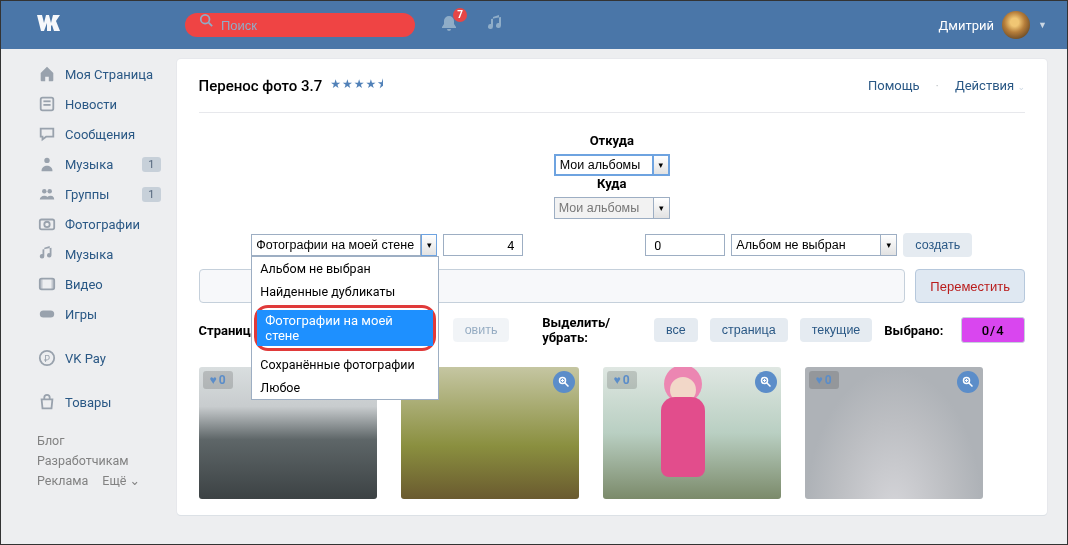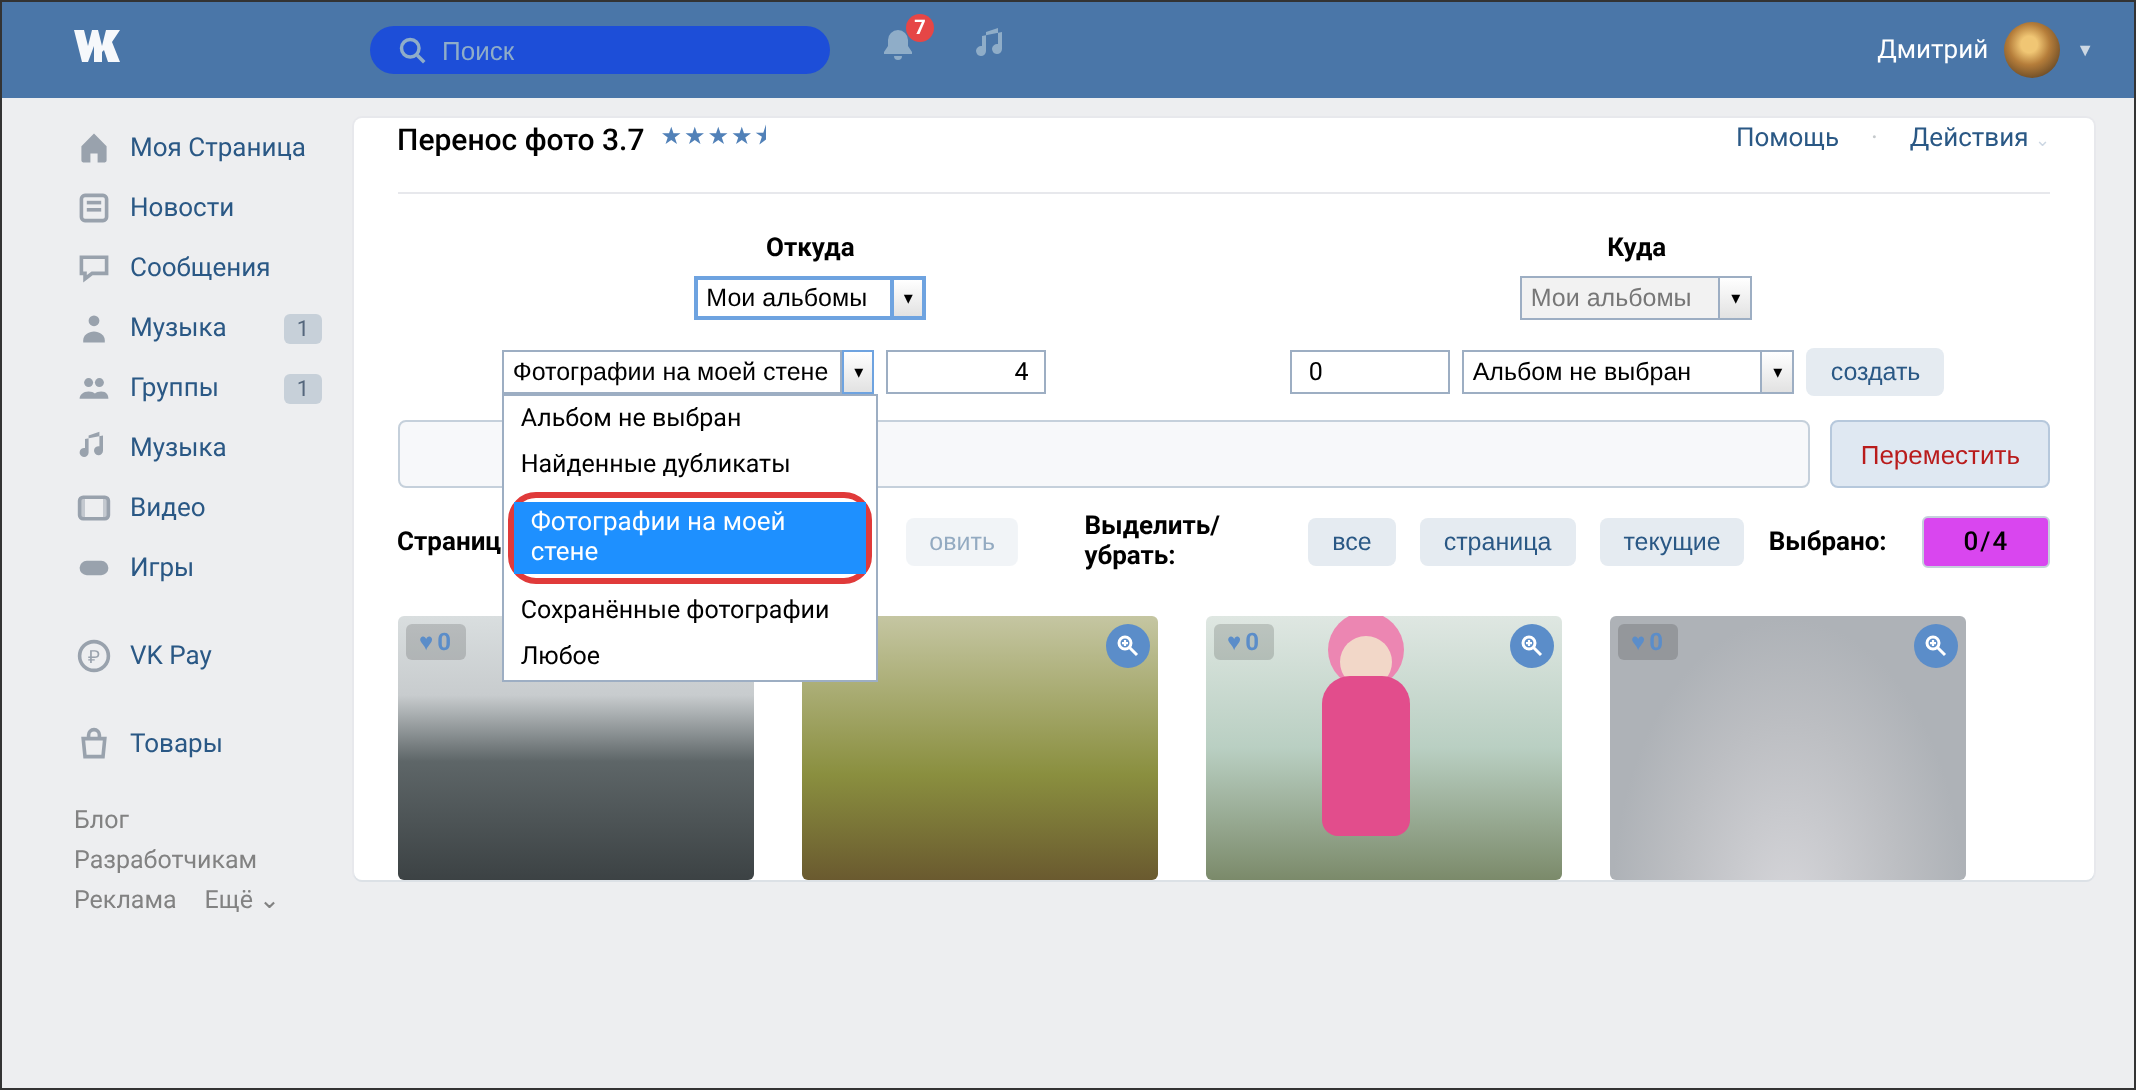--- a/index.html
+++ b/index.html
@@ -1,44 +1,44 @@
 <!DOCTYPE html>
 <html><head>
 <meta charset="utf-8">
 <style>
   * { box-sizing: border-box; margin: 0; padding: 0; }
   body { font-family: -apple-system, BlinkMacSystemFont, "Segoe UI", Roboto, Helvetica, Arial, sans-serif; font-size: 13px; background: #edeef0; color: #000; width: 1068px; height: 545px; overflow: hidden; border: 1px solid #333; position: relative; }
   .header { background: #4a76a8; height: 48px; display: flex; align-items: center; padding: 0 20px 0 36px; color: #fff; }
   .vk-logo { font-weight: 800; font-size: 20px; letter-spacing: -2px; margin-right: 120px; color: #fff; font-style: italic; }
-  .search-box { background: #1d4ed8; border-radius: 16px; height: 24px; width: 230px; display: flex; align-items: center; padding: 0 14px; color: #8fadc8; }
+  .search-box { background: #ef4444; border-radius: 16px; height: 24px; width: 230px; display: flex; padding: 0 14px; color: #8fadc8; }
   .search-box svg { margin-right: 8px; }
   .search-box input { background: transparent; border: none; color: #fff; outline: none; font-size: 13px; }
   .search-box input::placeholder { color: #8fadc8; }
   .header-icons { display: flex; align-items: center; margin-left: 24px; gap: 28px; }
   .bell-wrap { position: relative; }
   .bell-badge { position: absolute; top: -6px; right: -8px; background: #e64646; color: #fff; font-size: 10px; font-weight: bold; border-radius: 8px; min-width: 14px; height: 14px; display: flex; align-items: center; justify-content: center; padding: 0 3px; }
   .header-right { margin-left: auto; display: flex; align-items: center; gap: 8px; font-size: 13px; }
   .avatar-h { width: 28px; height: 28px; border-radius: 50%; background: radial-gradient(circle at 45% 40%, #f0c674 18%, #b57d3a 45%, #3a2a1a 100%); }
   .chev-d { font-size: 9px; color: #ccd7e3; }
   .layout { display: flex; gap: 16px; padding: 10px 20px 0 36px; }
   .sidebar { width: 158px; font-size: 13px; }
   .nav-list { list-style: none; padding: 0; margin: 0 0 14px 0; }
   .nav-item { display: flex; align-items: center; height: 30px; color: #2a5885; cursor: pointer; border-radius: 4px; position: relative; }
   .nav-item .icon { width: 20px; height: 20px; display: inline-flex; align-items: center; justify-content: center; margin-right: 8px; color: #99a2ad; }
   .nav-item .badge { background: #c7d0d9; color: #55677d; font-size: 11px; border-radius: 3px; padding: 1px 6px; margin-left: auto; }
   .side-links { display: flex; flex-wrap: wrap; gap: 0 14px; color: #828282; font-size: 12.5px; line-height: 1.6; text-align: center; }
   .side-links span { cursor: pointer; }
   .main { flex: 1; }
-  .app-card { background: #fff; border-radius: 4px; padding: 0 22px; box-shadow: 0 1px 0 0 #dce1e6, 0 0 0 1px #e7e8ec; }
+  .app-card { background: #fff; border-radius: 4px; padding: 16px 22px; box-shadow: 0 1px 0 0 #dce1e6, 0 0 0 1px #e7e8ec; }
   .app-head { display: flex; align-items: center; padding-bottom: 16px; border-bottom: 1px solid #e7e8ec; }
   .app-title { font-size: 15px; font-weight: 500; color: #000; }
   .stars { color: #5181b8; font-size: 12px; letter-spacing: 1px; margin-left: 8px; }
   .app-head-right { margin-left: auto; display: flex; gap: 16px; color: #2a5885; font-size: 13px; align-items: center; }
   .app-head-right span { cursor: pointer; }
-  .cols { display: flex; justify-content: space-around; margin-top: 20px; }
+  .cols { display: flex; justify-content: space-around; margin-top: 20px; flex-direction: column; }
   .col { text-align: center; }
   .col-title { font-weight: bold; font-size: 13px; margin-bottom: 6px; }
   .fsel { font-family: Arial, sans-serif; font-size: 12.5px; height: 22px; border: 1px solid #9daec3; background: #fff; color: #000; padding: 0 4px; }
   .fsel.disabled { color: #777; background: #f2f2f2; }
   .drop-btn { width: 16px; height: 22px; border: 1px solid #9daec3; border-left: none; background: linear-gradient(#fff,#e2e2e2); font-size: 9px; vertical-align: top; display: inline-flex; align-items: center; justify-content: center; }
   .row2 { display: flex; align-items: center; gap: 6px; justify-content: center; margin-top: 14px; position: relative; }
   .inline-sel-wrap { display: inline-flex; position: relative; }
   .num-box { width: 80px; height: 22px; border: 1px solid #9daec3; background: #fff; font-size: 12.5px; display: inline-flex; align-items: center; padding: 0 8px; }
   .num-r { justify-content: flex-end; }
   .vk-btn { font-size: 12.5px; color: #2a5885; background: #e5ebf1; border: none; padding: 5px 12px; border-radius: 4px; cursor: pointer; font-weight: 500; }
@@ -148,20 +148,29 @@
               <circle cx="13" cy="7" r="2.5" fill="currentColor"></circle>
               <path fill="currentColor" d="M2 16c0-2 2-4 5-4s5 2 5 4H2zm7 0c0-2 2-4 5-4s4 2 4 4h-9z"></path>
             </svg>
           </span>
           <span>Группы</span>
           <span class="badge">1</span>
         </li>
       <li class="nav-item">
           <span class="icon">
             <svg width="18" height="18" viewBox="0 0 20 20">
+              <rect x="2" y="5" width="16" height="11" rx="2" fill="none" stroke="currentColor" stroke-width="2"></rect>
+              <circle cx="10" cy="10.5" r="3" fill="none" stroke="currentColor" stroke-width="2"></circle>
+            </svg>
+          </span>
+          <span>Фотографии</span>
+        </li>
+      <li class="nav-item">
+          <span class="icon">
+            <svg width="18" height="18" viewBox="0 0 20 20">
               <path fill="currentColor" d="M7 3v9.5a2.5 2.5 0 1 1-2-2.45V5l10-2v8.5a2.5 2.5 0 1 1-2-2.45V1L7 3z"></path>
             </svg>
           </span>
           <span>Музыка</span>
         </li>
       <li class="nav-item">
           <span class="icon">
             <svg width="18" height="18" viewBox="0 0 20 20">
               <rect x="2" y="4" width="16" height="12" rx="2" fill="none" stroke="currentColor" stroke-width="2"></rect>
               <rect x="2" y="4" width="3" height="12" fill="currentColor" opacity="0.5"></rect>

